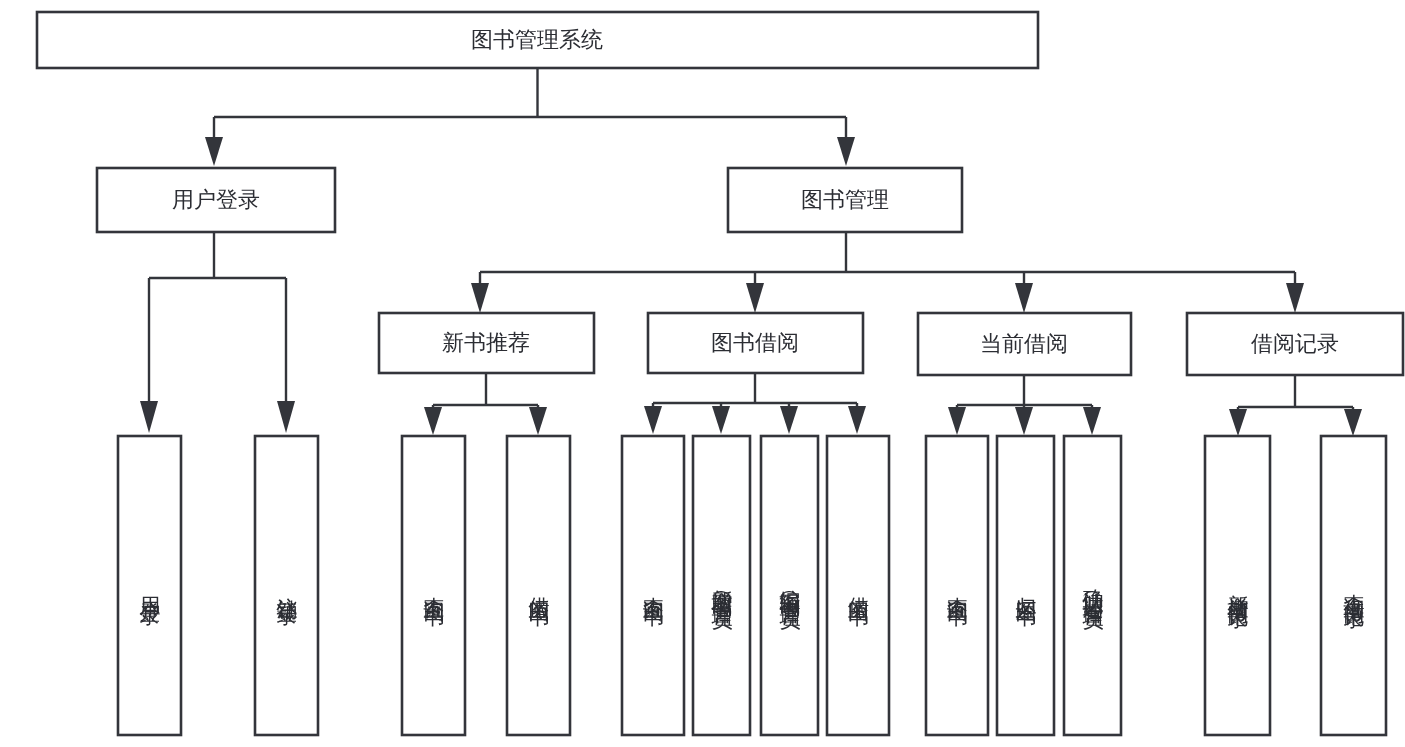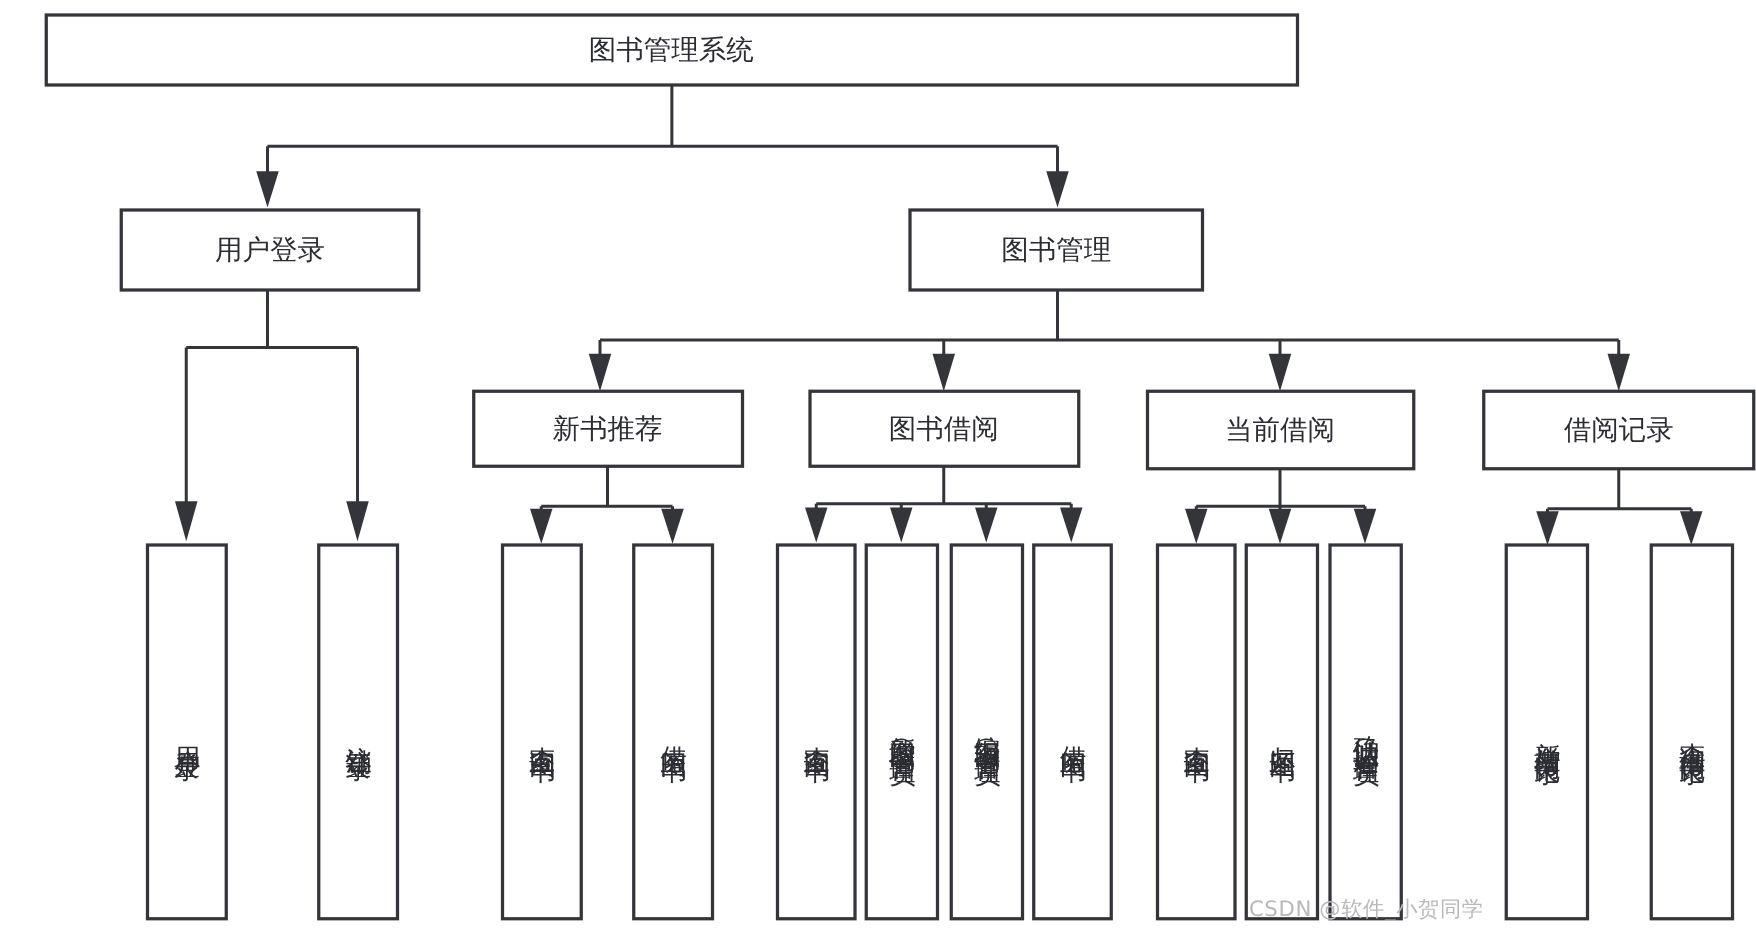--- a/index.html
+++ b/index.html
@@ -250,15 +250,14 @@
     <span class="leaf-label">确认归还（管理员）</span>
   </div>
 
   <div class="leaf-label-wrap" style="left:1189px; top:436px; width:65px; height:299px;">
     <span class="leaf-label">新增借阅记录</span>
   </div>
   <div class="leaf-label-wrap" style="left:1305px; top:436px; width:65px; height:299px;">
     <span class="leaf-label">查询借阅记录</span>
   </div>
 
-  <div class="watermark">CSDN @软件_小贺同学</div>
 
 </div>
 
 </body></html>

